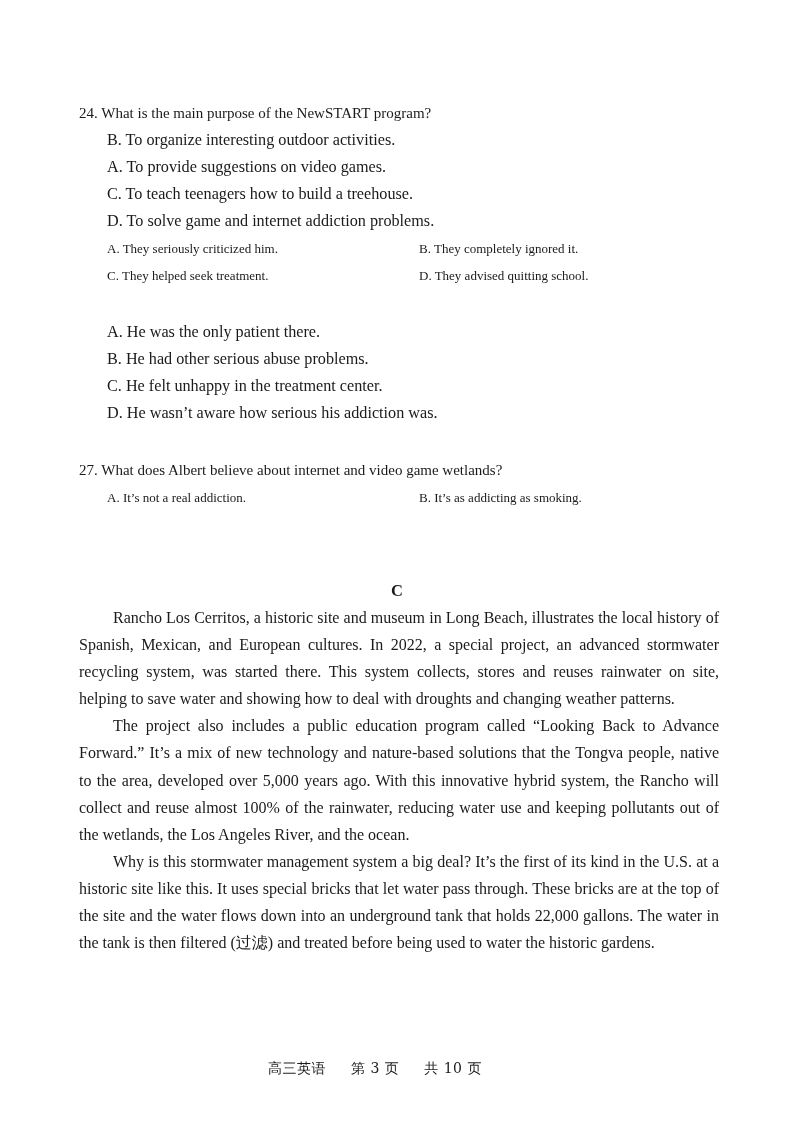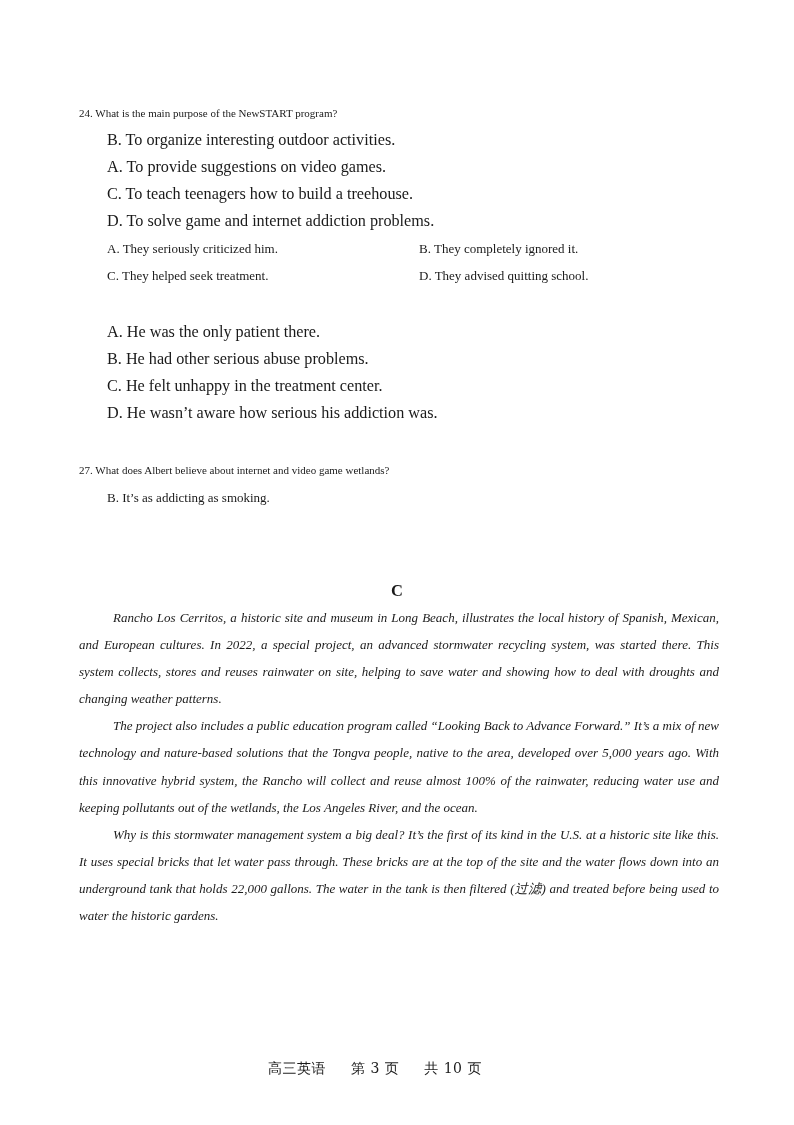--- a/index.html
+++ b/index.html
@@ -15,21 +15,21 @@
       position: relative;
     }
     .page {
       position: absolute;
       left: 0; top: 0;
       width: 794px;
       height: 1125px;
     }
     .q-block { position: absolute; left: 79px; width: 650px; }
     .q-line {
-      font-size: 11px;
+      font-size: 15px;
       line-height: 27px;
       height: 27px;
       white-space: nowrap;
     }
     .opt-line {
       font-size: 16.2px;
       line-height: 27px;
       height: 27px;
       padding-left: 28px;
       white-space: nowrap;
@@ -53,25 +53,24 @@
       font-weight: bold;
       font-size: 16.5px;
       line-height: 27px;
     }
     .passage {
       position: absolute;
       left: 79px;
       width: 640px;
     }
     .para {
-      font-size: 13px;
+      font-size: 16px;
       line-height: 27.1px;
       text-align: justify;
       text-indent: 34px;
-      font-style: italic;
     }
     .footer {
       position: absolute;
       top: 1060px;
       left: 0; width: 750px;
       text-align: center;
       font-size: 14px;
       font-family: "DejaVu Serif", serif;
       letter-spacing: 0.5px;
     }
@@ -110,20 +109,21 @@
     <div class="opt-line">C. He felt unhappy in the treatment center.</div>
     <div class="opt-line">D. He wasn’t aware how serious his addiction was.</div>
   </div>
 
   <div class="q-block" style="top:457px;">
     <div class="q-line">
       <span>27.</span>
       <span>What does Albert believe about internet and video game wetlands?</span>
     </div>
     <div class="opt-row">
+      <div class="col-left">A. It’s not a real addiction.</div>
       <div class="col-right">B. It’s as addicting as smoking.</div>
     </div>
   </div>
 
   <div class="section-heading">C</div>
 
   <div class="passage" style="top:604px;">
     <p class="para">Rancho Los Cerritos, a historic site and museum in Long Beach, illustrates the local history of Spanish, Mexican, and European cultures. In 2022, a special project, an advanced stormwater recycling system, was started there. This system collects, stores and reuses rainwater on site, helping to save water and showing how to deal with droughts and changing weather patterns.</p>
     <p class="para">The project also includes a public education program called “Looking Back to Advance Forward.” It’s a mix of new technology and nature-based solutions that the Tongva people, native to the area, developed over 5,000 years ago. With this innovative hybrid system, the Rancho will collect and reuse almost 100% of the rainwater, reducing water use and keeping pollutants out of the wetlands, the Los Angeles River, and the ocean.</p>
     <p class="para">Why is this stormwater management system a big deal? It’s the first of its kind in the U.S. at a historic site like this. It uses special bricks that let water pass through. These bricks are at the top of the site and the water flows down into an underground tank that holds 22,000 gallons. The water in the tank is then filtered (过滤) and treated before being used to water the historic gardens.</p>

